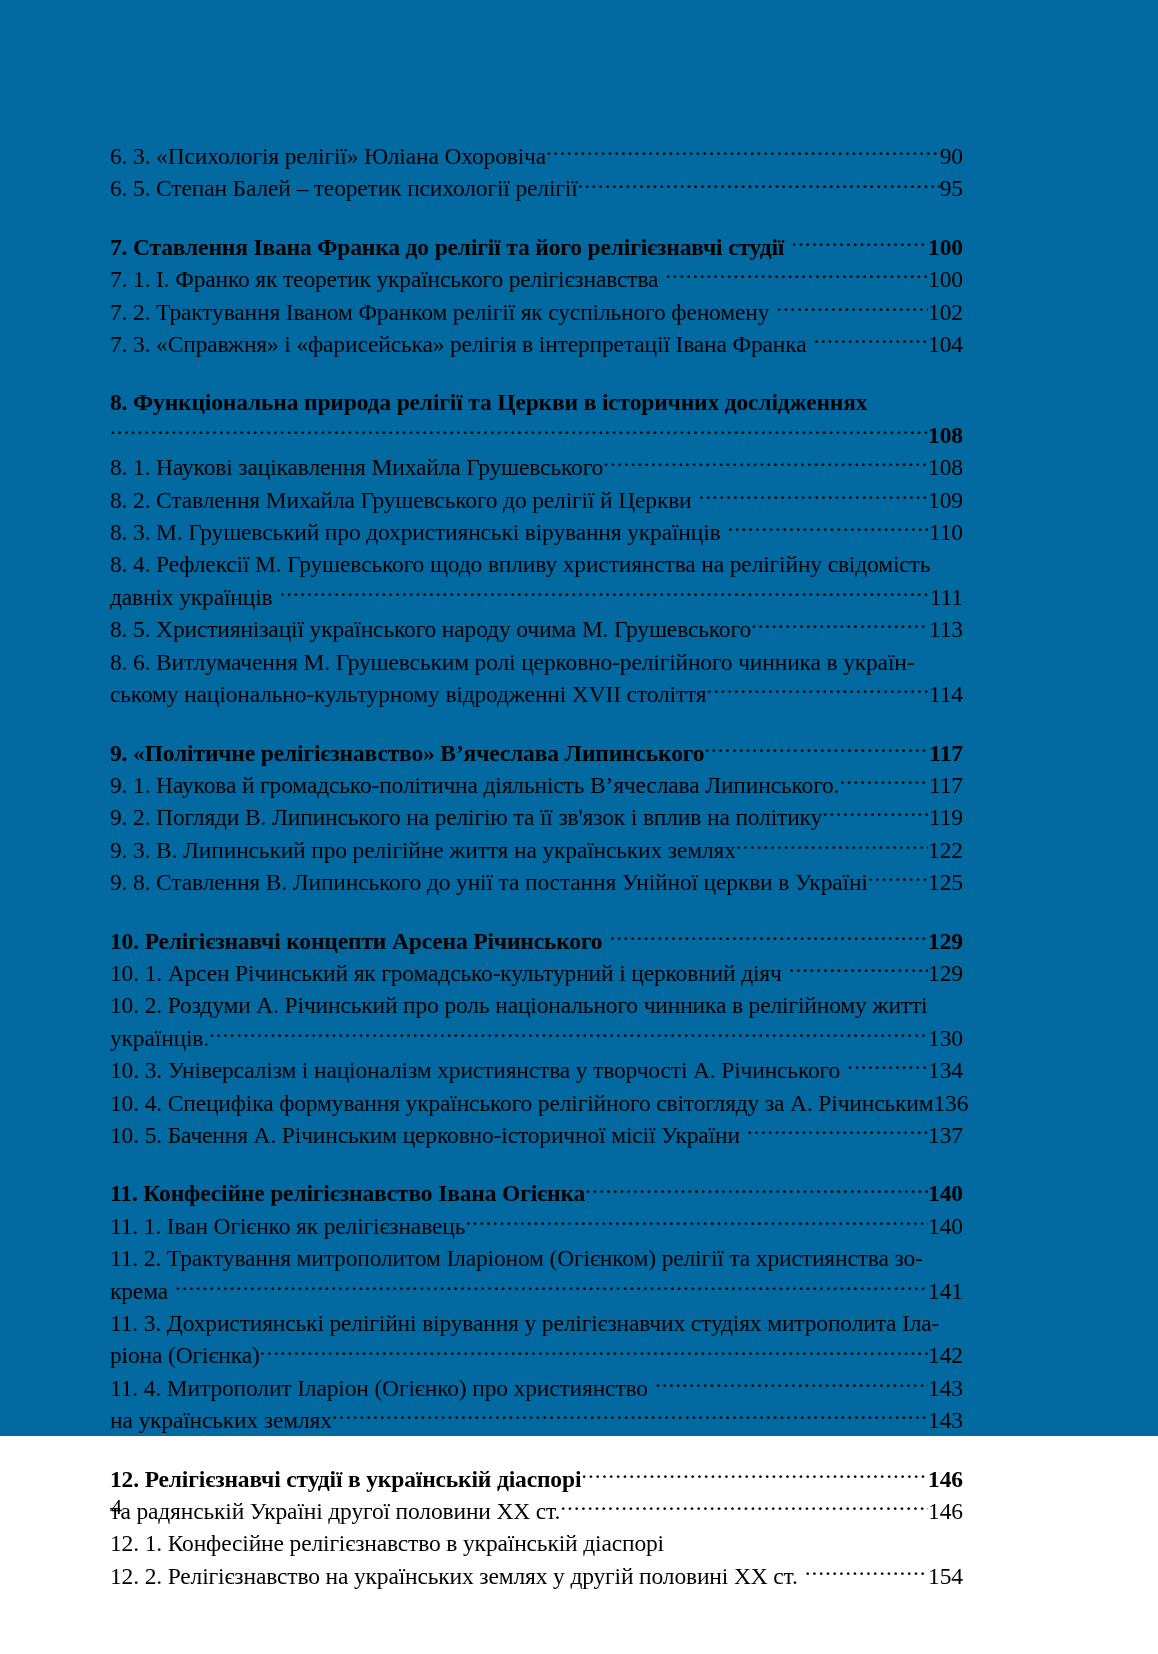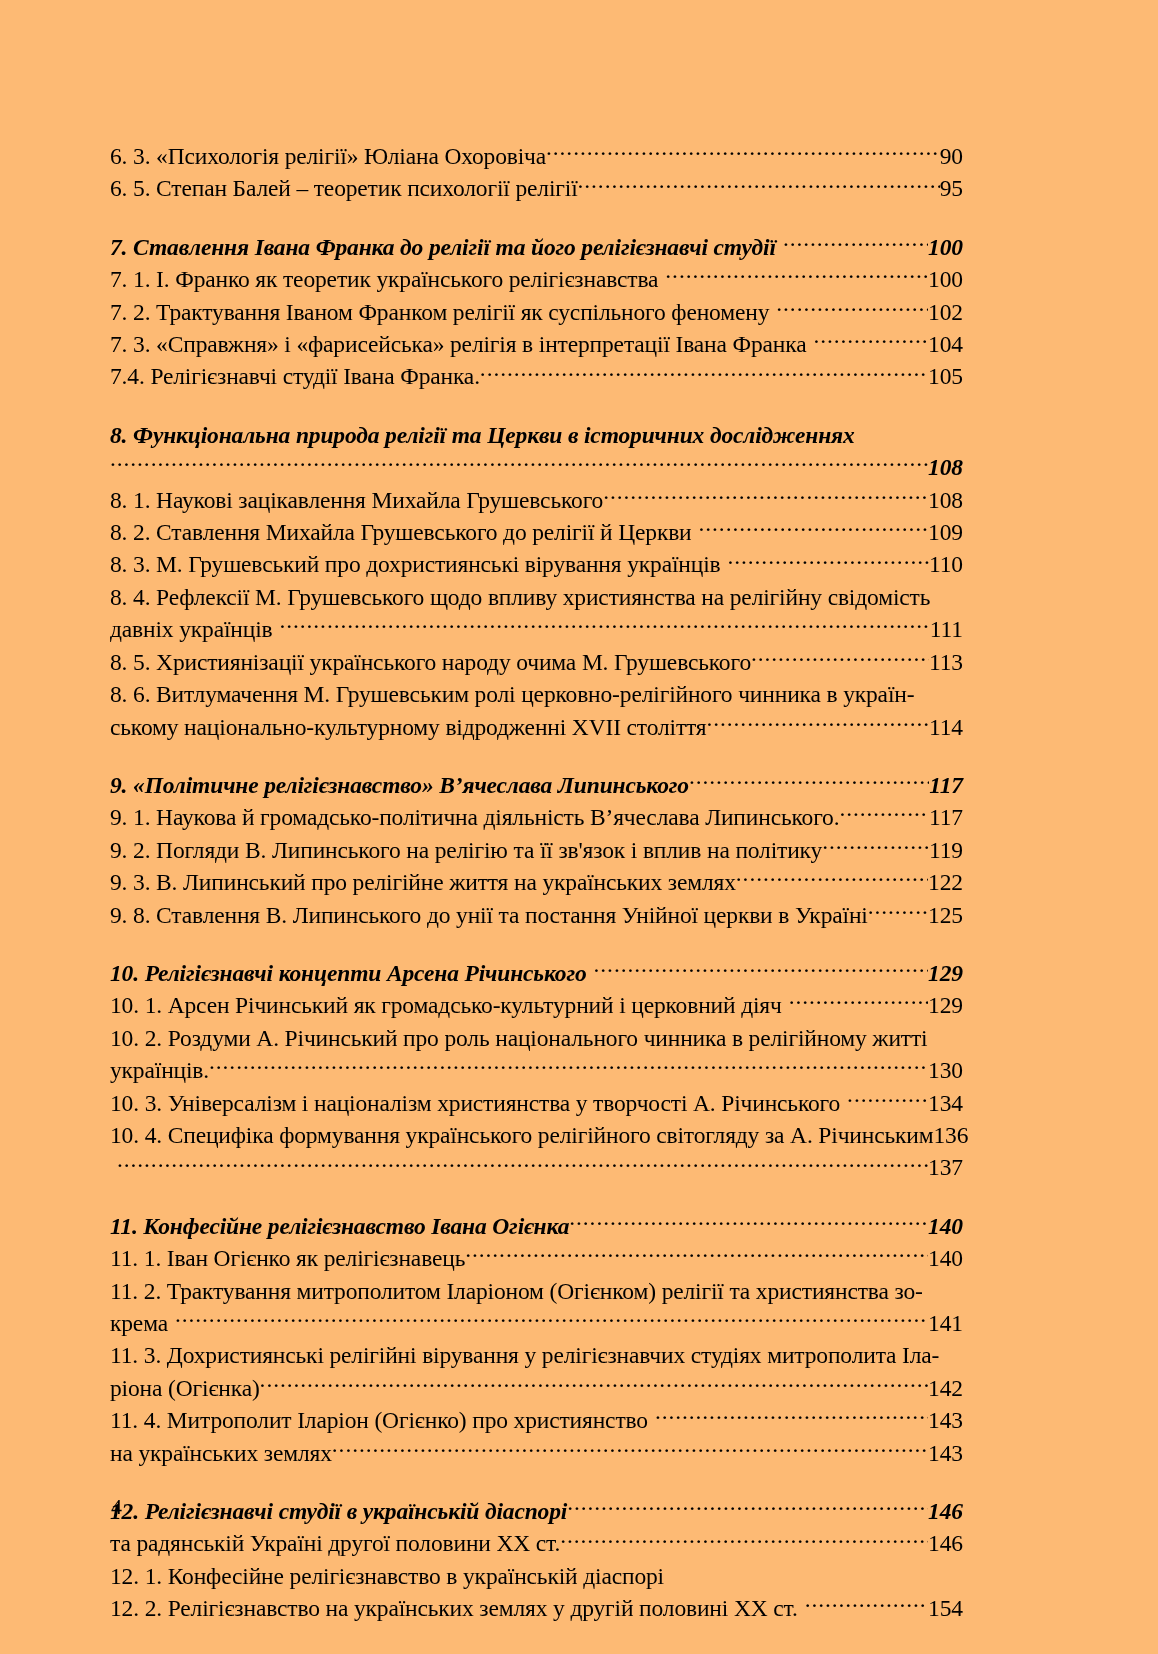--- a/index.html
+++ b/index.html
@@ -13,22 +13,22 @@
     font-family: "Liberation Serif", "DejaVu Serif", serif;
     color: #000000;
     position: relative;
     overflow: hidden;
   }
   #page {
     position: absolute;
     left: 0;
     top: 0;
     width: 1158px;
-    height: 1654px;
-    background: #fdba74;
+    height: 1436px;
+    background: #0369a1;
   }
   #toc {
     position: absolute;
     left: 110px;
     top: 140px;
     width: 853px;
   }
 
   
   .entry {
@@ -68,21 +68,21 @@
     flex: 0 0 auto;
     text-align: right;
     letter-spacing: -0.1px;
   }
 
   
   .line.gap .leader { margin-left: 7px; }
 
   
   .entry.bold .line .txt,
-  .entry.bold .line .pg { font-weight: bold; font-style: italic; }
+  .entry.bold .line .pg { font-weight: bold; }
   .entry.bold .line .leader::before { font-weight: normal; }
 
   
   .entry.spaced { margin-top: 26px; }
 
   
   .line.cont { }
 
   
   #folio {
@@ -133,27 +133,20 @@
           <span class="pg">102</span>
         </div>
       </div>
       <div class="entry">
         <div class="line gap">
           <span class="txt">7. 3. «Справжня» і «фарисейська» релігія в інтерпретації Івана Франка</span>
           <span class="leader"></span>
           <span class="pg">104</span>
         </div>
       </div>
-      <div class="entry">
-        <div class="line">
-          <span class="txt">7.4. Релігієзнавчі студії Івана Франка.</span>
-          <span class="leader"></span>
-          <span class="pg">105</span>
-        </div>
-      </div>
       <div class="entry bold spaced">
         <div class="line plain">
           <span class="txt">8. Функціональна природа релігії та Церкви в історичних дослідженнях</span>
         </div>
         <div class="line cont">
           <span class="leader"></span>
           <span class="pg">108</span>
         </div>
       </div>
       <div class="entry">
@@ -271,20 +264,21 @@
         </div>
       </div>
       <div class="entry">
         <div class="line">
           <span class="txt">10. 4. Специфіка формування українського релігійного світогляду за А. Річинським</span>
           <span class="pg" style="display: inline;">136</span>
         </div>
       </div>
       <div class="entry">
         <div class="line gap">
+          <span class="txt">10. 5. Бачення А. Річинським церковно-історичної місії України</span>
           <span class="leader"></span>
           <span class="pg">137</span>
         </div>
       </div>
       <div class="entry bold spaced">
         <div class="line">
           <span class="txt">11. Конфесійне релігієзнавство Івана Огієнка</span>
           <span class="leader"></span>
           <span class="pg">140</span>
         </div>

